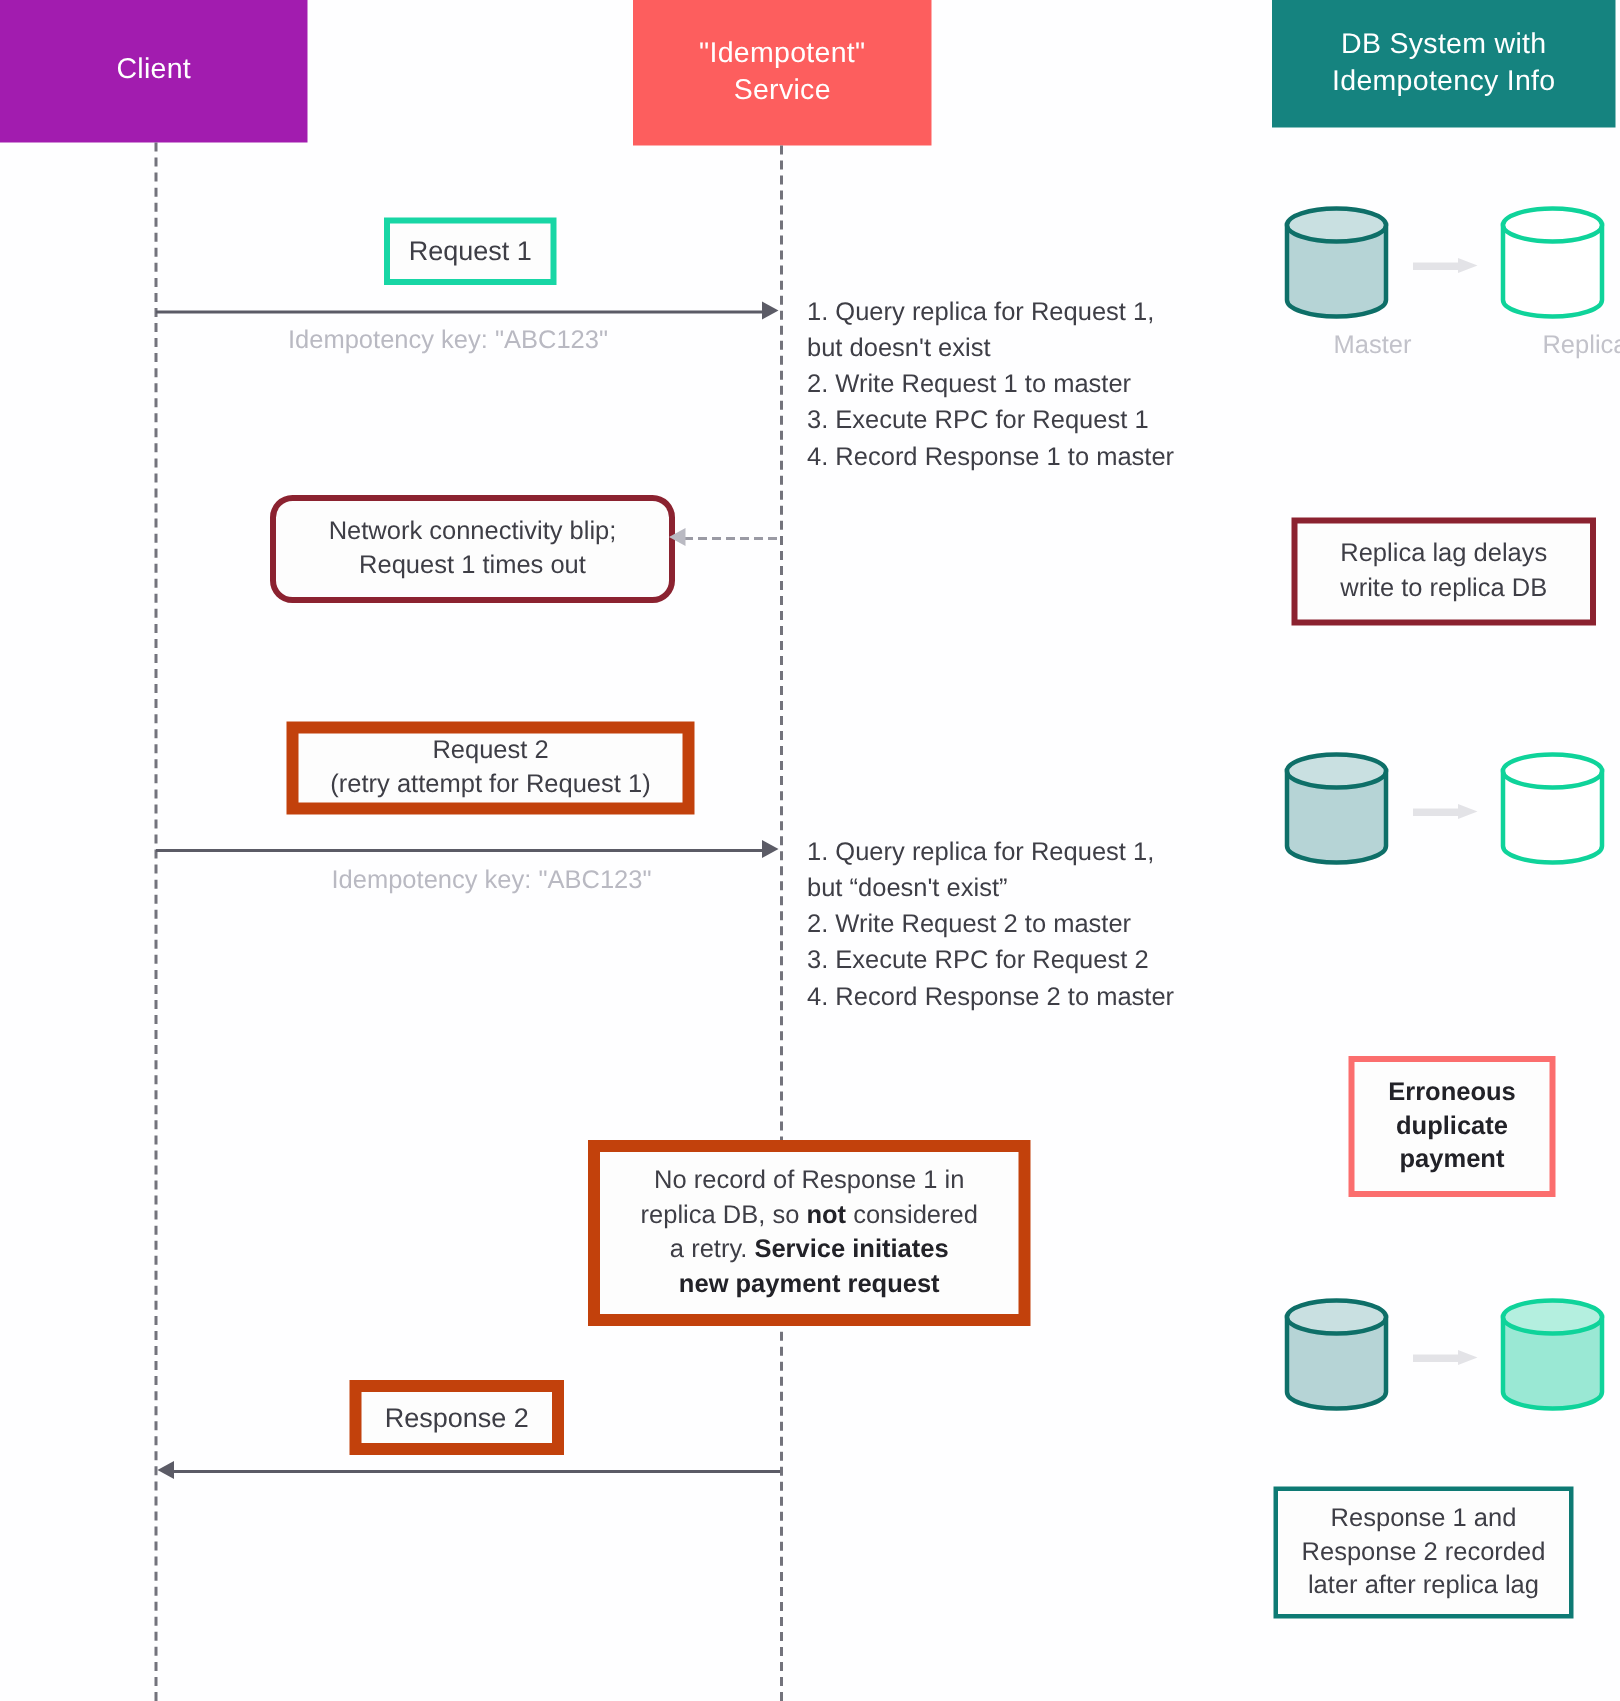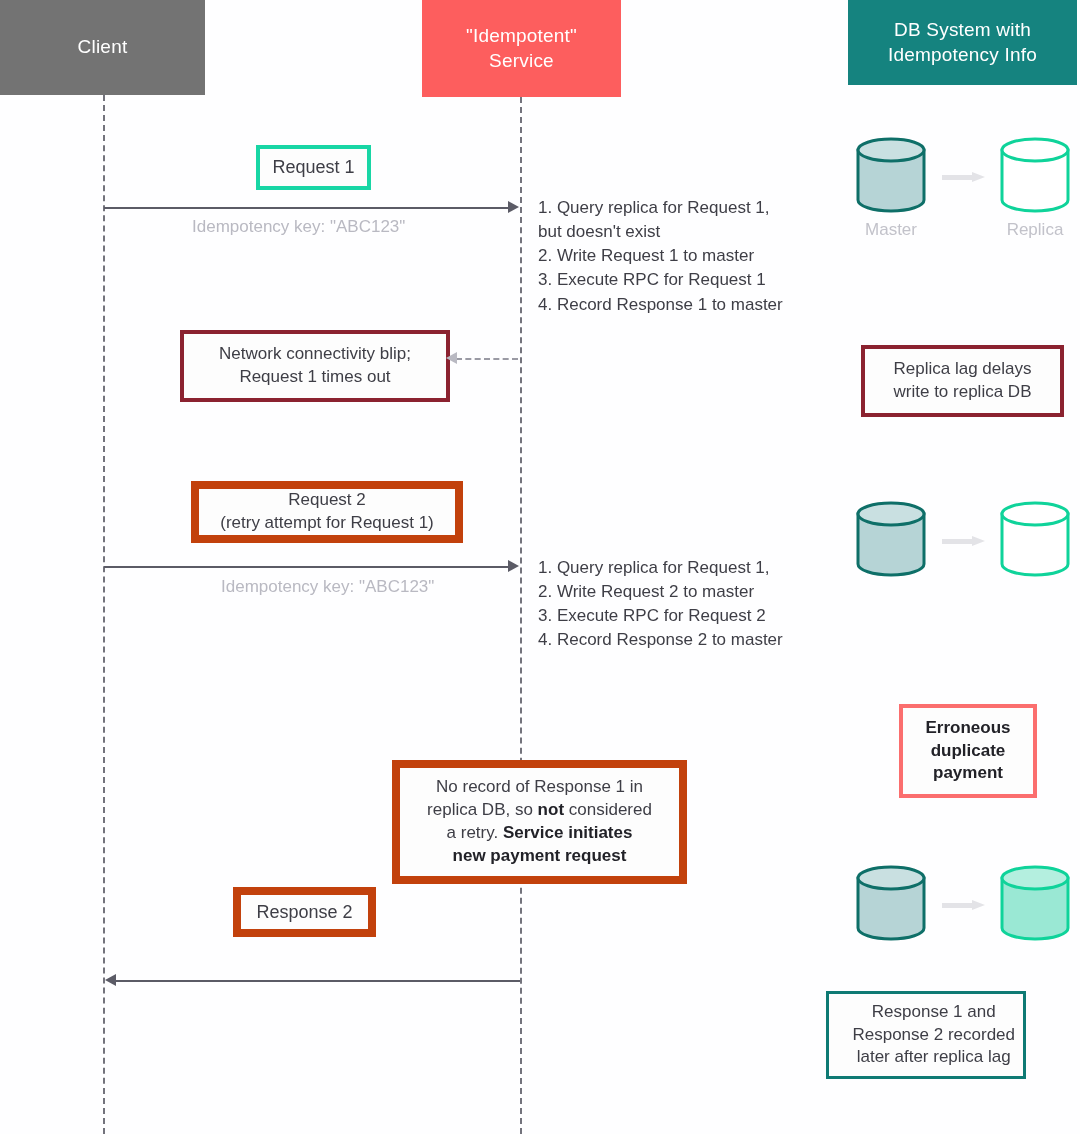--- a/index.html
+++ b/index.html
@@ -23,21 +23,21 @@
     align-items: center;
     justify-content: center;
     text-align: center;
     color: #ffffff;
     font-size: 19px;
     line-height: 1.28;
     letter-spacing: .2px;
     box-sizing: border-box;
     padding: 4px 8px;
   }
-  #actor-client   { left: 0px;   top: 0px; width: 205px; height: 95px;  background: #737373; }
+  #actor-client   { left: 0px;   top: 0px; width: 205px; height: 95px;  background: #a21caf; }
   #actor-service  { left: 422px; top: 0px; width: 199px; height: 97px;  background: #fd5e5e; }
   #actor-db       { left: 848px; top: 0px; width: 229px; height: 85px;  background: #15837f; }
 
   
   .lifeline {
     position: absolute;
     width: 0;
     border-left: 2px dashed #5b5b66;
     opacity: .85;
   }
@@ -106,28 +106,28 @@
     font-size: 17px;
     padding: 5px 8px;
   }
   .c-teal   { border: 4px solid #18d6a5; }
   .c-green  { border: 8px solid #c2410c; margin-left: 12px; }
   .c-dred   { border: 4px solid #8b2230; }
   .c-coral  { border: 4px solid #fb6e6e; }
   .c-dteal  { border: 3px solid #0e7a74; }
 
   #box-request1  { left: 256px; top: 145px; width: 115px; height: 45px;  font-size: 18px; }
-  #box-blip      { left: 180px; top: 330px; width: 270px; height: 72px; }
+  #box-blip      { left: 180px; top: 330px; width: 270px; height: 72px; border-radius: 15px; }
   #box-request2  { left: 179px; top: 481px; width: 272px; height: 62px; }
   #box-replicalag{ left: 861px; top: 345px; width: 203px; height: 72px; }
   #box-erroneous { left: 899px; top: 657px; width: 138px; height: 94px;
                    font-weight: bold; font-size: 17px; color: #222228; margin-top: 47px; }
   #box-norecord  { left: 380px; top: 760px; width: 295px; height: 124px; }
-  #box-response2 { left: 221px; top: 887px; width: 143px; height: 50px; font-size: 18px; }
-  #box-later     { left: 826px; top: 991px; width: 200px; height: 88px; justify-content: flex-end; }
+  #box-response2 { left: 221px; top: 920px; width: 143px; height: 50px; font-size: 18px; }
+  #box-later     { left: 849px; top: 991px; width: 200px; height: 88px; }
 
   #box-norecord .inner { display: block; }
   #box-norecord b { font-weight: bold; color: #222228; }
 
   
   .db-group { position: absolute; }
   #db-group-1 { left: 848px; top: 136px; width: 232px; height: 130px; }
   #db-group-2 { left: 848px; top: 500px; width: 232px; height: 110px; }
   #db-group-3 { left: 848px; top: 864px; width: 232px; height: 108px; }
 
@@ -159,21 +159,21 @@
     width: 0; height: 0;
     border-top: 5px solid transparent;
     border-bottom: 5px solid transparent;
     border-left: 13px solid #e3e3e7;
   }
 
   .db-caption {
     position: absolute;
     top: 84px;
     width: 100px;
-    text-align: center;
+    text-align: right;
     color: #c2c2ca;
     font-size: 17px;
   }
   .cap-left  { left: -7px; }
   .cap-right { left: 137px; }
 </style>
 </head>
 <body>
 
 <div id="canvas">
@@ -275,20 +275,21 @@
     <div class="cyl cyl-right">
       <svg viewBox="0 0 78 78">
         <path d="M6,14 L6,64 A33,11 0 0 0 72,64 L72,14 Z" fill="#ffffff" stroke="#0fd39a" stroke-width="3"></path>
         <ellipse cx="39" cy="14" rx="33" ry="11" fill="#ffffff" stroke="#0fd39a" stroke-width="3"></ellipse>
       </svg>
     </div>
   </div>
 
   <div style="position:absolute;left:538px;top:556px;width:310px;color:#3e3e46;font-size:17px;line-height:1.42;">
     <div>1. Query replica for Request 1,</div>
+    <div>but “doesn't exist”</div>
     <div>2. Write Request 2 to master</div>
     <div>3. Execute RPC for Request 2</div>
     <div>4. Record Response 2 to master</div>
   </div>
 
   <div class="callout c-coral" id="box-erroneous">
     <span>
       <span>Erroneous</span><br>
       <span>duplicate</span><br>
       <span>payment</span>

